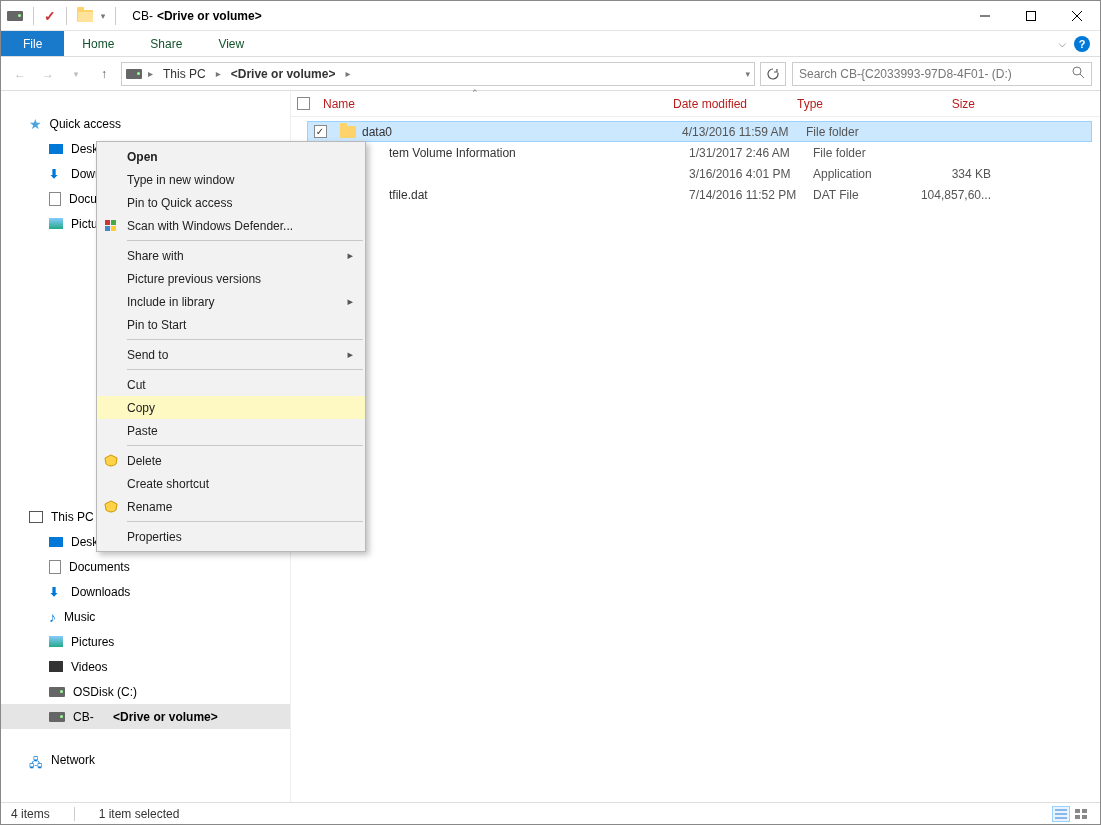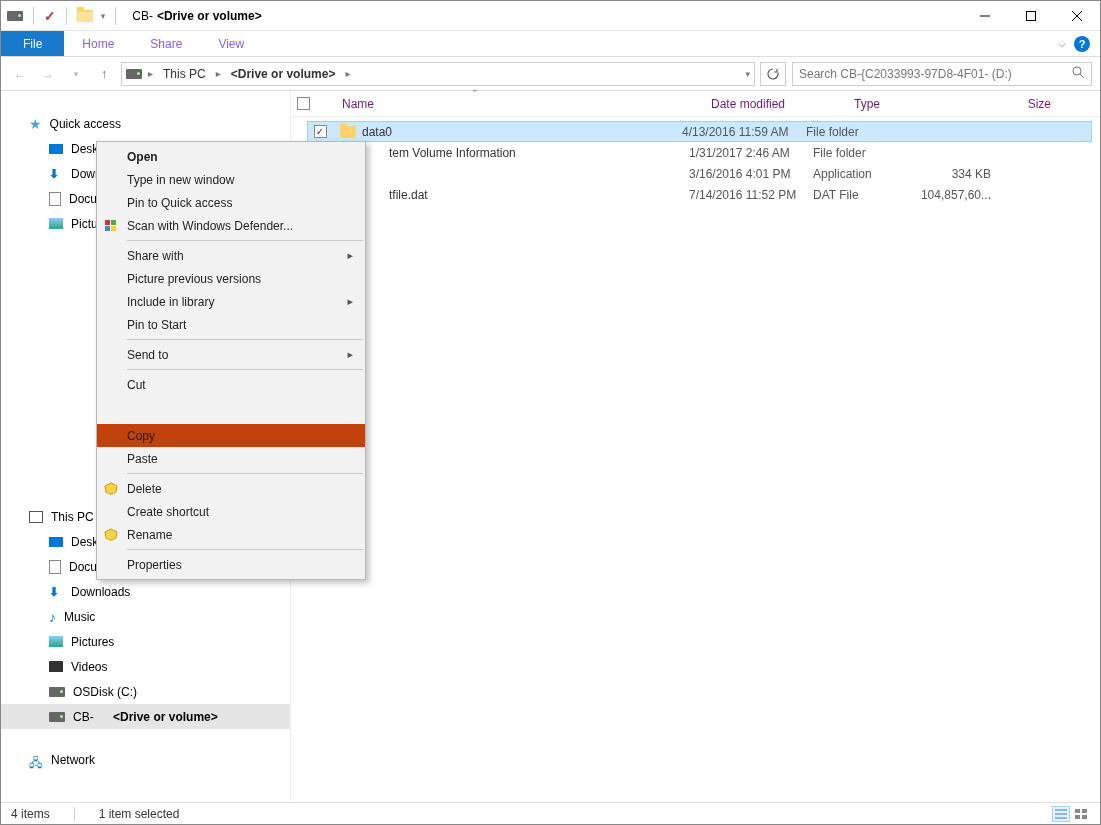--- a/index.html
+++ b/index.html
@@ -10,21 +10,21 @@
   .titlebar { height:30px; display:flex; align-items:center; padding:0 0 0 6px; background:#fff; border-bottom:1px solid #e5e5e5;}
   .title-icons { display:flex; gap:8px; align-items:center; padding-right:8px; }
   .sep { width:1px; height:18px; background:#ccc; margin:0 2px; }
   .title-text { font-size:12px; margin-left:6px; display:flex; gap:4px; }
   .winctrl { margin-left:auto; display:flex; }
   .winctrl div { width:46px; height:30px; display:flex; align-items:center; justify-content:center; }
 
   
   .ribbon { height:26px; display:flex; align-items:stretch; background:#fff; border-bottom:1px solid #ddd;}
   .ribbon .file { background:#1979ca; color:#fff; padding:0 22px; display:flex; align-items:center; font-size:12px; }
-  .ribbon .tab { padding:0 18px; display:flex; align-items:center; color:#8b5cf6; }
+  .ribbon .tab { padding:0 18px; display:flex; align-items:center; color:#14532d; }
   .ribbon .rt { margin-left:auto; display:flex; align-items:center; gap:8px; padding-right:10px;}
   .help { width:16px;height:16px;border-radius:50%;background:#0078d7;color:#fff;display:flex;align-items:center;justify-content:center;font-size:11px;font-weight:bold;}
 
   
   .navbar { height:34px; display:flex; align-items:center; padding:4px 8px; gap:6px; border-bottom:1px solid #ddd;}
   .nav-arrow { width:22px;height:22px;display:flex;align-items:center;justify-content:center;color:#bbb;}
   .nav-arrow.active{ color:#555; }
   .addrbox { flex:1; height:24px; border:1px solid #ccc; display:flex; align-items:center; padding:0 4px; gap:4px;}
   .crumb { padding:0 4px; color:#333; }
   .crumb-sep { color:#777; font-size:10px; padding:0 2px;}
@@ -38,38 +38,38 @@
   .tree { width:290px; overflow:hidden; padding-top:20px; position:relative;}
   .vline { position:absolute; right:0; top:0; bottom:0; width:1px; background:#eee;}
   .tree-group { margin-bottom:18px;}
   .tree-item { height:25px; display:flex; align-items:center; padding-left:28px; gap:8px; white-space:nowrap;}
   .tree-item.sub { padding-left:48px;}
   .tree-item.selected { background:#e5e5e5;}
   .cut { overflow:hidden; }
 
   
   .list { flex:1; position:relative;}
-  .list-header { height:26px; border-bottom:1px solid #eee; display:flex; align-items:center; color:#701a75; font-size:12px;gap:19px;}
+  .list-header { height:26px; border-bottom:1px solid #eee; display:flex; align-items:center; color:#b91c1c; font-size:12px;}
   .col { padding-left:8px; display:flex; align-items:center;}
   .col-check{ width:24px; justify-content:center; padding:0;}
   .col-name{ width:350px;}
   .col-date{ width:124px;}
   .col-type{ width:118px;}
   .col-size{ width:76px; justify-content:flex-end; padding-right:8px;}
   .row { height:21px; display:flex; align-items:center; font-size:12px; color:#333;}
   .row .col-date,.row .col-type,.row .col-size{ color:#555;}
   .row.selected{ background:#cce8ff; border:1px solid #99d1ff; }
   .sort-caret{ position:absolute; left:180px; top:-3px; color:#777; font-size:9px;}
 
   .cb{ width:13px;height:13px;border:1px solid #888;background:#fff;display:inline-flex;align-items:center;justify-content:center;font-size:10px;color:#333;}
 
   
   .ctxmenu{ position:absolute; left:95px; top:140px; width:270px; background:#f2f2f2; border:1px solid #b8b8b8; box-shadow:3px 3px 6px rgba(0,0,0,0.25); padding:3px 0; z-index:100;}
   .ctxitem{ height:23px; display:flex; align-items:center; padding:0 12px 0 30px; font-size:12px; color:#222; position:relative;}
-  .ctxitem.hi{ background:#c2410c;margin-top:28px;}
+  .ctxitem.hi{ background:#fef9c3;}
   .ctxitem.bold{ font-weight:bold;}
   .ctxitem .sub{ margin-left:auto; color:#555; font-size:11px;}
   .ctxsep{ height:1px; background:#c8c8c8; margin:3px 2px 3px 30px;}
   .ctxitem .ico{ position:absolute; left:6px; width:16px;height:16px; display:flex;align-items:center;justify-content:center;}
 
   
   .status{ position:absolute; left:0;right:0;bottom:0;height:22px;border-top:1px solid #ddd;display:flex;align-items:center;padding:0 10px;font-size:12px;color:#333; gap:18px;}
   .status .views{ margin-left:auto; display:flex; gap:2px;}
   .viewbtn{ width:18px;height:16px;border:1px solid transparent;display:flex;align-items:center;justify-content:center;}
   .viewbtn.active{ border:1px solid #99d1ff; background:#e8f3fe;}

